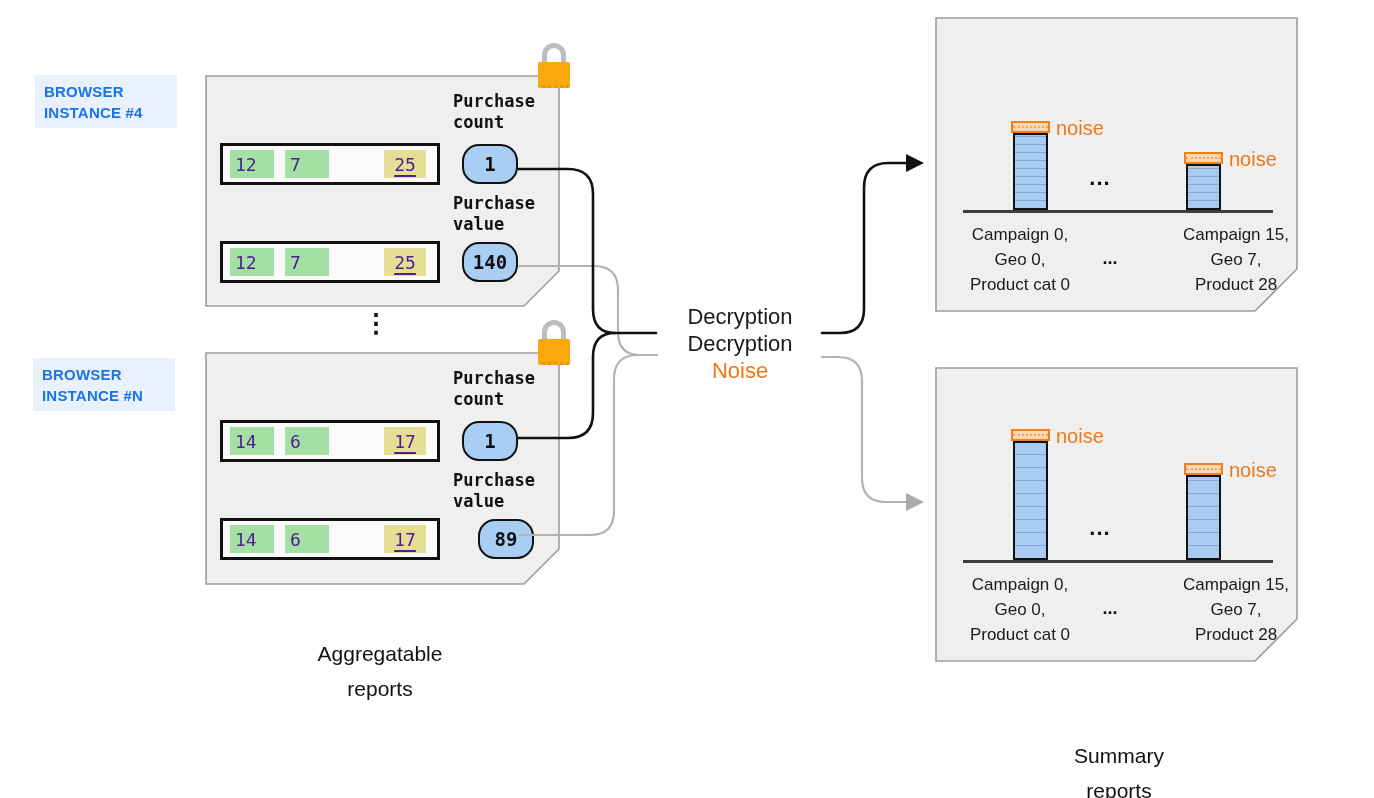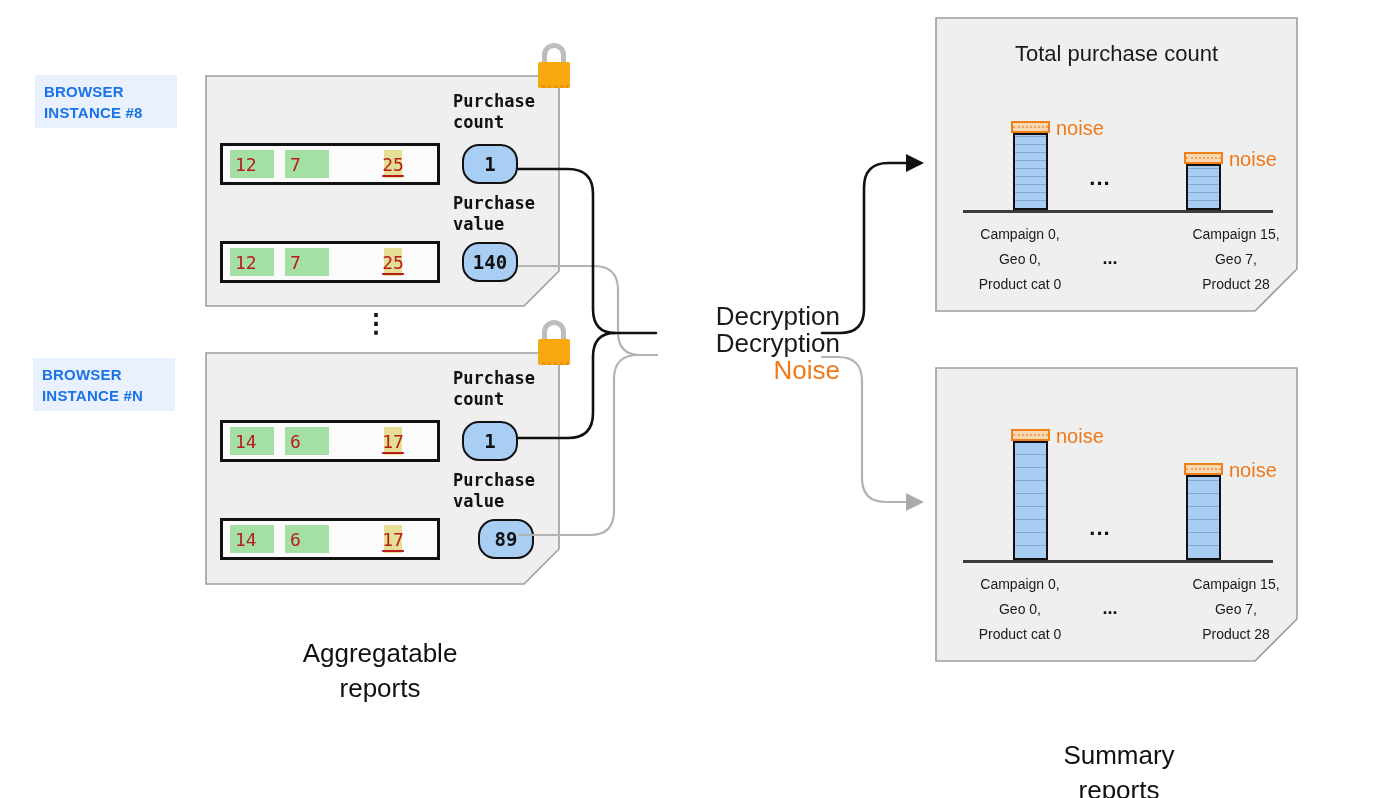--- a/index.html
+++ b/index.html
@@ -32,42 +32,42 @@
     border-bottom:3px dotted #E8930A;box-sizing:border-box;margin-top:-2px;
   }
 
   
   .strip{
     position:absolute;width:220px;height:42px;background:#FBFBFB;
     border:3px solid #111;box-sizing:border-box;
   }
   .cell{
     position:absolute;top:4px;height:28px;display:flex;align-items:center;
-    font-family:"DejaVu Sans Mono",monospace;font-size:18px;color:#b91c1c;
+    font-family:"DejaVu Sans Mono",monospace;font-size:18px;color:#4c1d95;
   }
   .cell.green{background:#A4E0A4;width:44px;padding-left:5px;box-sizing:border-box;}
-  .cell.yellow{background:#E5DE94;width:18px;justify-content:center;}
+  .cell.yellow{background:#E5DE94;width:42px;justify-content:center;}
   .cell.yellow span{text-decoration:underline;text-underline-offset:4px;text-decoration-thickness:2px;}
 
   
   .mono-label{
     position:absolute;font-family:"DejaVu Sans Mono",monospace;
     font-weight:bold;font-size:17px;line-height:21px;color:#111;
   }
   .pill{
     position:absolute;width:56px;height:40px;background:#A8CEF4;
     border:2.5px solid #111;border-radius:17px;box-sizing:border-box;
     display:flex;align-items:center;justify-content:center;
     font-family:"DejaVu Sans Mono",monospace;font-weight:bold;font-size:19px;color:#111;
   }
 
   
   .process{
-    position:absolute;left:640px;top:303px;width:200px;text-align:right;
-    font-size:26px;line-height:27px;color:#1a1a1a;
+    position:absolute;left:640px;top:303px;width:200px;text-align:center;
+    font-size:22px;line-height:27px;color:#1a1a1a;
   }
   .process .noise-line{color:#F07819;}
 
   
   .vdots{position:absolute;font-size:26px;font-weight:bold;color:#111;}
 
   
   .chart-title{position:absolute;left:0;top:24px;width:100%;text-align:center;font-size:22px;color:#1a1a1a;}
   .axis{position:absolute;height:3px;background:#3c3c3c;}
   .bar-group{position:absolute;width:35px;display:flex;flex-direction:column;align-items:center;}
@@ -77,37 +77,37 @@
   }
   .noise-cap::after{content:"";display:block;border-top:2px dotted #F2A25C;margin-top:3px;}
   .noise-text{
     position:absolute;left:calc(100% + 8px);top:-6px;color:#F07819;
     font-size:20px;white-space:nowrap;
   }
   .bar{width:35px;border:2px solid #111;box-sizing:border-box;}
   .bar.fine{background:repeating-linear-gradient(to top,#A9CDF2 0 7px,#84A8CE 7px 8px);}
   .bar.coarse{background:repeating-linear-gradient(to top,#A9CDF2 0 12px,#84A8CE 12px 13px);}
   .bar-dots{position:absolute;width:30px;text-align:center;font-size:22px;font-weight:bold;color:#111;letter-spacing:1px;}
-  .x-label{position:absolute;width:140px;text-align:center;font-size:14px;line-height:25px;color:#1a1a1a;}
+  .x-label{position:absolute;width:140px;text-align:center;font-size:17px;line-height:25px;color:#1a1a1a;}
   .label-dots{position:absolute;width:30px;text-align:center;font-size:18px;font-weight:bold;color:#111;}
 
   
-  .caption{position:absolute;width:250px;text-align:center;font-size:26px;line-height:35px;color:#111;}
+  .caption{position:absolute;width:250px;text-align:center;font-size:21px;line-height:35px;color:#111;}
 
   
   #connectors{position:absolute;left:0;top:0;pointer-events:none;}
 </style>
 </head>
 <body>
 
 <div id="canvas">
 
   <div class="badge" style="left:35px;top:75px;">
     <div>BROWSER</div>
-    <div>INSTANCE #8</div>
+    <div>INSTANCE #4</div>
   </div>
 
   <div class="boxwrap" style="left:205px;top:75px;width:355px;height:232px;">
     <svg class="box-shape" width="366" height="234">
       <polygon points="1,1 354,1 354,196 319,231 1,231"></polygon>
     </svg>
     <div class="lock" style="left:333px;top:-32px;">
       <div class="shackle"></div>
       <div class="lockbody"></div>
     </div>
@@ -205,21 +205,20 @@
   <div class="process">
     <div>Decryption</div>
     <div>Decryption</div>
     <div class="noise-line">Noise</div>
   </div>
 
   <div class="boxwrap" style="left:935px;top:17px;width:363px;height:295px;">
     <svg class="box-shape" width="365" height="297">
       <polygon points="1,1 362,1 362,252 320,294 1,294"></polygon>
     </svg>
-    <div class="chart-title">Total purchase count</div>
     <div class="axis" style="left:28px;top:193px;width:310px;"></div>
 
     <div class="bar-group" style="left:78px;bottom:102px;">
       <div class="noise-cap" style="height: 12px;">
         <span class="noise-text">noise</span>
       </div>
       <div class="bar fine" style="height: 77px;"></div>
     </div>
 
     <div class="bar-group" style="left:251px;bottom:102px;">

